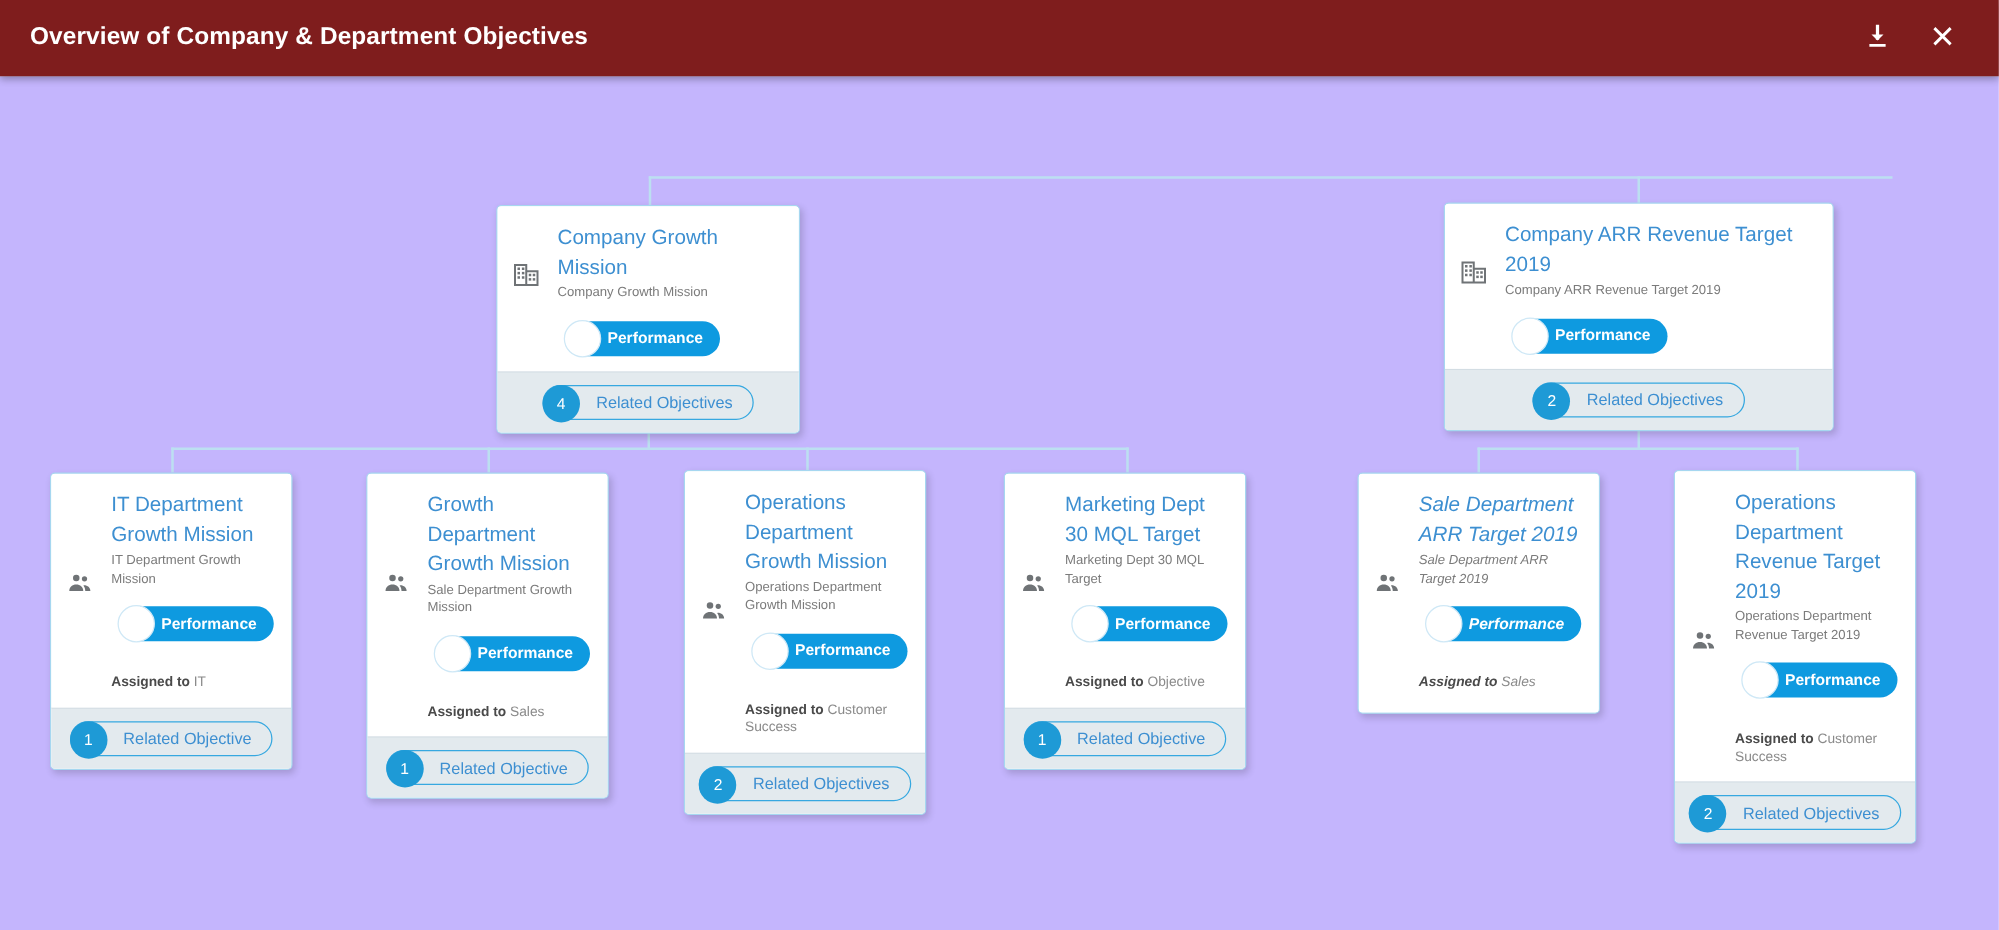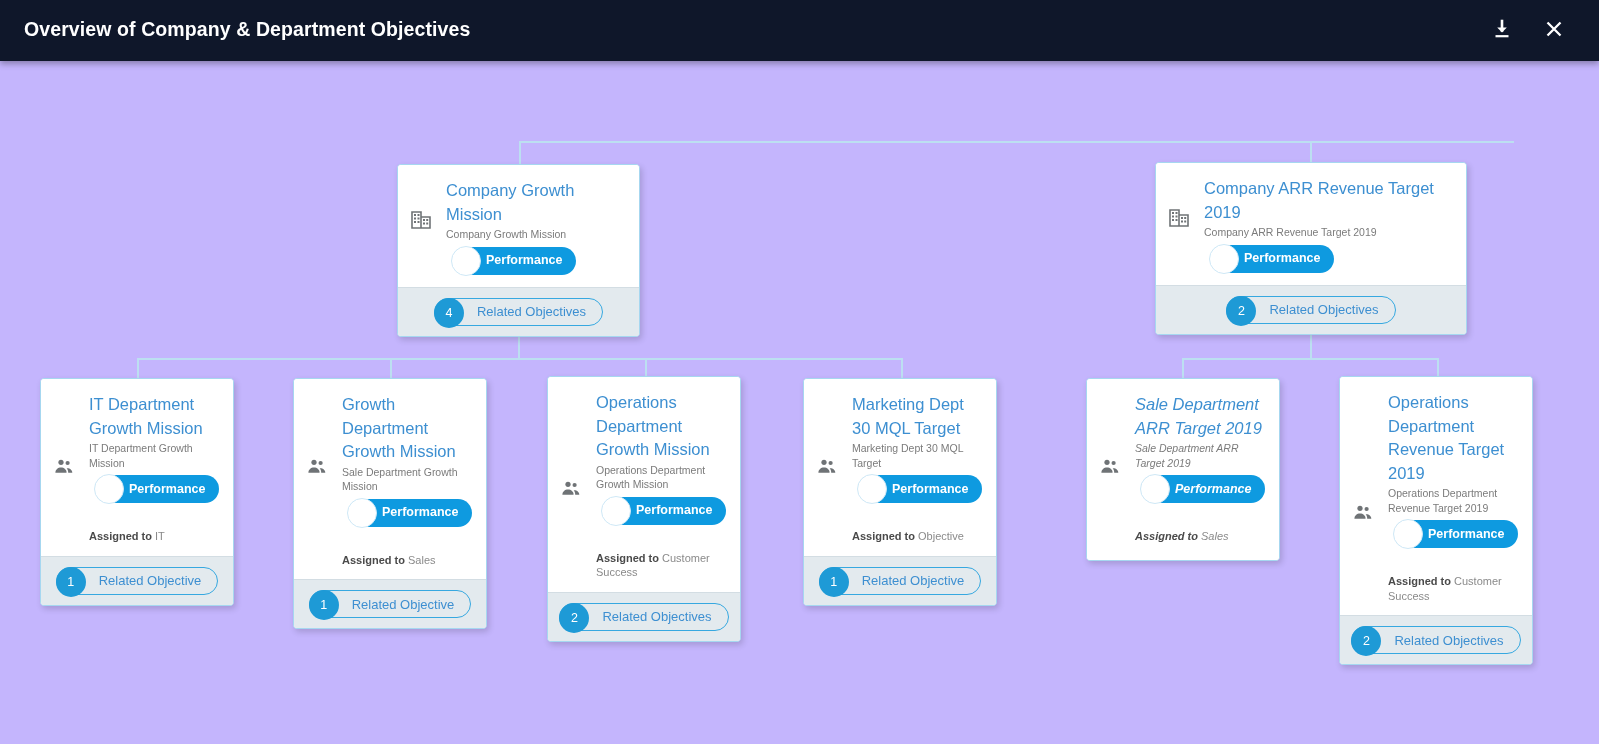--- a/index.html
+++ b/index.html
@@ -7,21 +7,21 @@
     width: 1599px; height: 744px;
     background: #ffffff;
     font-family: "Liberation Sans", sans-serif;
     overflow: hidden;
   }
 
   
   #app-header {
     position: absolute; left: 0; top: 0;
     width: 1599px; height: 61px;
-    background: #0f172a;
+    background: #7f1d1d;
     box-shadow: 0 3px 6px rgba(0,0,0,0.30);
     z-index: 20;
   }
   #header-title {
     position: absolute; left: 24px; top: 18px;
     font-size: 19.5px; font-weight: bold; color: #ffffff;
     letter-spacing: 0.1px; white-space: nowrap;
   }
   .hdr-btn {
     position: absolute; top: 14px;
@@ -73,21 +73,21 @@
     width: 22px; height: 22px;
     color: #6f7376;
   }
   .node-icon svg { display: block; width: 22px; height: 22px; }
 
   
   .toggle {
     position: relative;
     display: inline-flex; align-items: center;
     height: 28px; min-width: 118px;
-    margin-top: 5px; margin-left: 8px;
+    margin-top: 15px; margin-left: 8px;
     background: #0e9ae0;
     border-radius: 14px;
     padding: 0 14px 0 34px;
     cursor: pointer;
   }
   .toggle-knob {
     position: absolute; left: -1px; top: -1px;
     width: 30px; height: 30px;
     background: #ffffff;
     border: 1px solid #cfe8f6;

